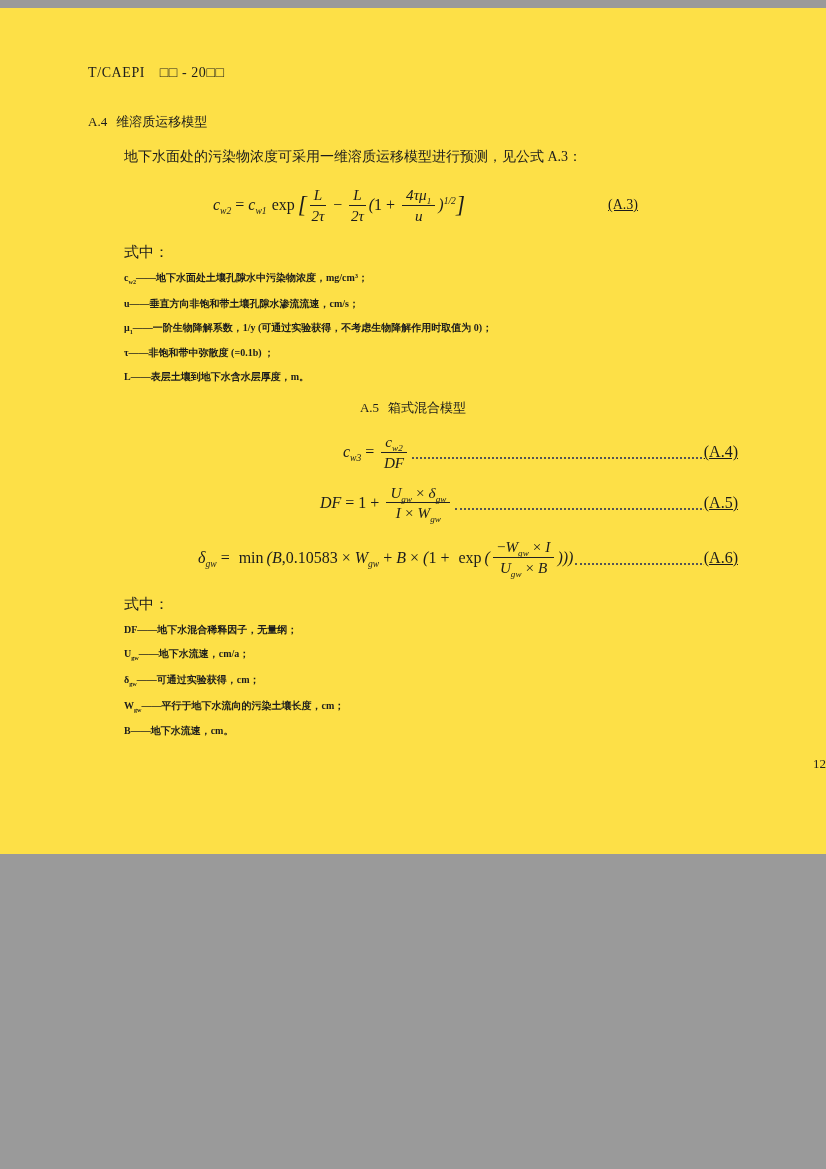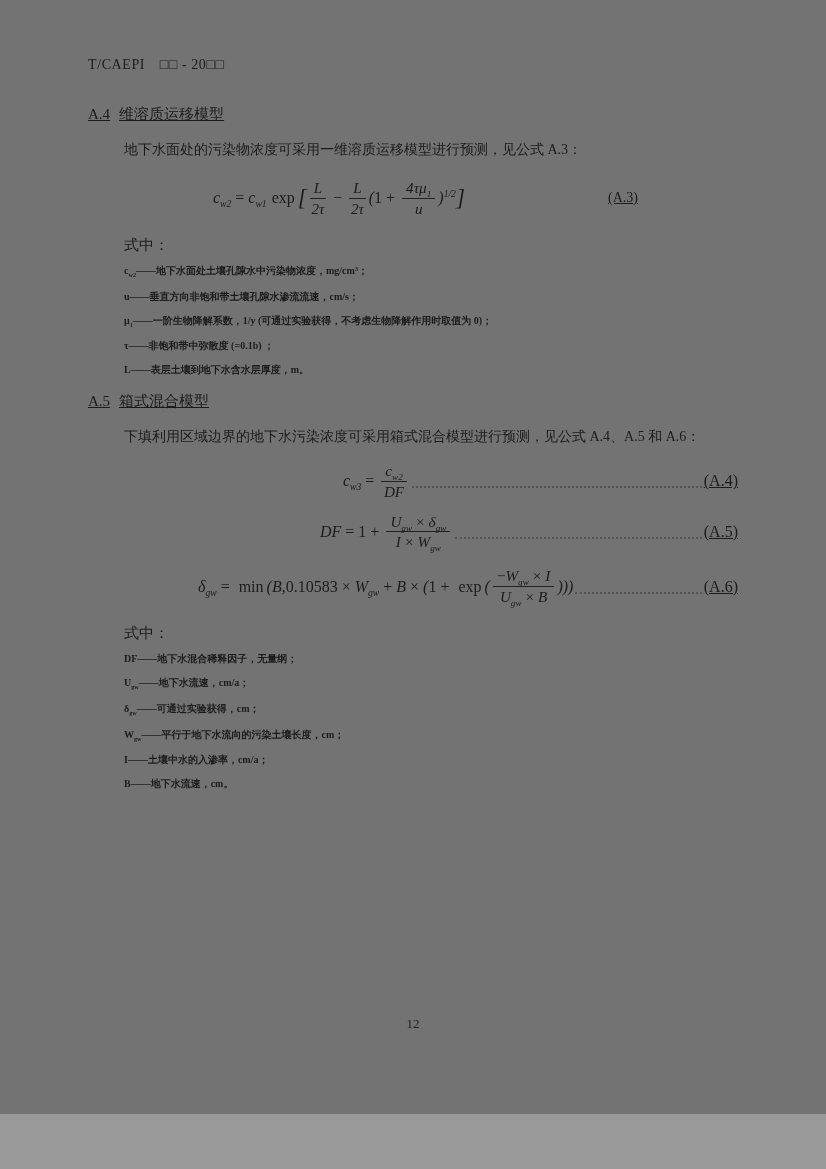--- a/index.html
+++ b/index.html
@@ -1,28 +1,28 @@
 <!DOCTYPE html>
 <html><head>
 <meta charset="utf-8">
 <style>
   * { box-sizing: border-box; }
   html, body { margin: 0; padding: 0; background: #9a9a9a; }
   .page {
     position: relative;
-    width: 826px; height: 1114px;
-    margin: 0 auto;
-    background: #737373;
+    width: 826px; height: 846px;
+    margin: 8px auto;
+    background: #fde047;
     font-family: "Liberation Serif", "DejaVu Serif", "DejaVu Sans", serif;
     color: #1c1c1c;
     padding: 56px 88px 0 88px;
     overflow: hidden;
   }
   .doc-header { font-size: 14px; letter-spacing: 0.6px; white-space: nowrap; }
-  .section-heading { margin-top: 31px; font-size: 15px; white-space: nowrap; text-decoration: underline; }
+  .section-heading { margin-top: 31px; font-size: 13px; white-space: nowrap; }
   .section-heading .sec-num { margin-right: 9px; }
   .intro { margin-top: 17px; margin-left: 36px; font-size: 14px; white-space: nowrap; }
 
   
   .formula-row { display: flex; align-items: center; font-size: 16px; }
   .formula-row.a3 { margin-top: 20px; margin-bottom: 6px; }
   .formula-row.a3 .flabel { margin-right: 100px; margin-left: auto; font-size: 14px; }
   .formula-row.leadered { margin-top: 12px; }
   .formula-row .flabel { white-space: nowrap; text-decoration: underline; }
   .math { display: inline-flex; align-items: center; white-space: nowrap; }
@@ -36,22 +36,22 @@
   .frac .num { display: inline-flex; align-items: center; border-bottom: 1px solid #222; padding: 0 4px 1px 4px; }
   .frac .den { display: inline-flex; align-items: center; padding-top: 1px; }
   .leader { flex: 1 1 auto; border-bottom: 2px dotted #555; height: 2px; margin: 0 2px; align-self: center; transform: translateY(6px); }
 
   
   .where-label { margin-top: 15px; margin-left: 36px; font-size: 15px; }
   .def-list { margin-left: 36px; margin-top: 10px; }
   .def-row { margin-bottom: 12.5px; font-size: 10px; white-space: nowrap; line-height: 1.15; font-weight: bold; }
   .def-sym sub { font-size: 0.62em; }
   .indent-a4 { margin-top: 18px; }
-  .gap-a5 { margin-top: 2px; }
-  .page-number { position: absolute; left: 0; right: 0; bottom: 82px; text-align: center; font-size: 13px; color: #222; }
+  .gap-a5 { margin-top: 2px; text-align: center; }
+  .page-number { position: absolute; left: 0; right: 0; bottom: 82px; text-align: right; font-size: 13px; color: #222; }
 </style>
 </head>
 <body>
 
 <div class="page">
 
   <div class="doc-header">T/CAEPI　□□ - 20□□</div>
 
   <div class="section-heading">
     <span class="sec-num">A.4</span><span>维溶质运移模型</span>
@@ -106,21 +106,20 @@
       <div class="def-row"><span class="def-sym">u</span><span>——垂直方向非饱和带土壤孔隙水渗流流速，cm/s；</span></div>
       <div class="def-row"><span class="def-sym">μ<sub>1</sub></span><span>——一阶生物降解系数，1/y (可通过实验获得，不考虑生物降解作用时取值为 0)；</span></div>
       <div class="def-row"><span class="def-sym">τ</span><span>——非饱和带中弥散度 (=0.1b) ；</span></div>
       <div class="def-row"><span class="def-sym">L</span><span>——表层土壤到地下水含水层厚度，m。</span></div>
     </div>
 
   <div class="section-heading gap-a5" style="margin-top:16px">
     <span class="sec-num">A.5</span><span>箱式混合模型</span>
   </div>
 
-  <div class="intro">下填利用区域边界的地下水污染浓度可采用箱式混合模型进行预测，见公式 A.4、A.5 和 A.6：</div>
 
   <div class="formula-row leadered" style="margin-top:16px">
     <span class="math" style="margin-left:255px">
         <span class="it">c<sub>w3</sub></span>
         <span class="op">=</span>
         <span class="frac">
           <span class="num">
             <span class="it">c<sub>w2</sub></span>
           </span>
           <span class="den">
@@ -191,19 +190,18 @@
     <span class="leader"></span>
     <span class="flabel">(A.6)</span>
   </div>
 
   <div class="where-label" style="margin-top:18px">式中：</div>
   <div class="def-list">
       <div class="def-row"><span class="def-sym">DF</span><span>——地下水混合稀释因子，无量纲；</span></div>
       <div class="def-row"><span class="def-sym">U<sub>gw</sub></span><span>——地下水流速，cm/a；</span></div>
       <div class="def-row"><span class="def-sym">δ<sub>gw</sub></span><span>——可通过实验获得，cm；</span></div>
       <div class="def-row"><span class="def-sym">W<sub>gw</sub></span><span>——平行于地下水流向的污染土壤长度，cm；</span></div>
-      <div class="def-row"><span class="def-sym">I</span><span>——土壤中水的入渗率，cm/a；</span></div>
       <div class="def-row"><span class="def-sym">B</span><span>——地下水流速，cm。</span></div>
     </div>
 
   <div class="page-number">12</div>
 
 </div>
 
 </body></html>

